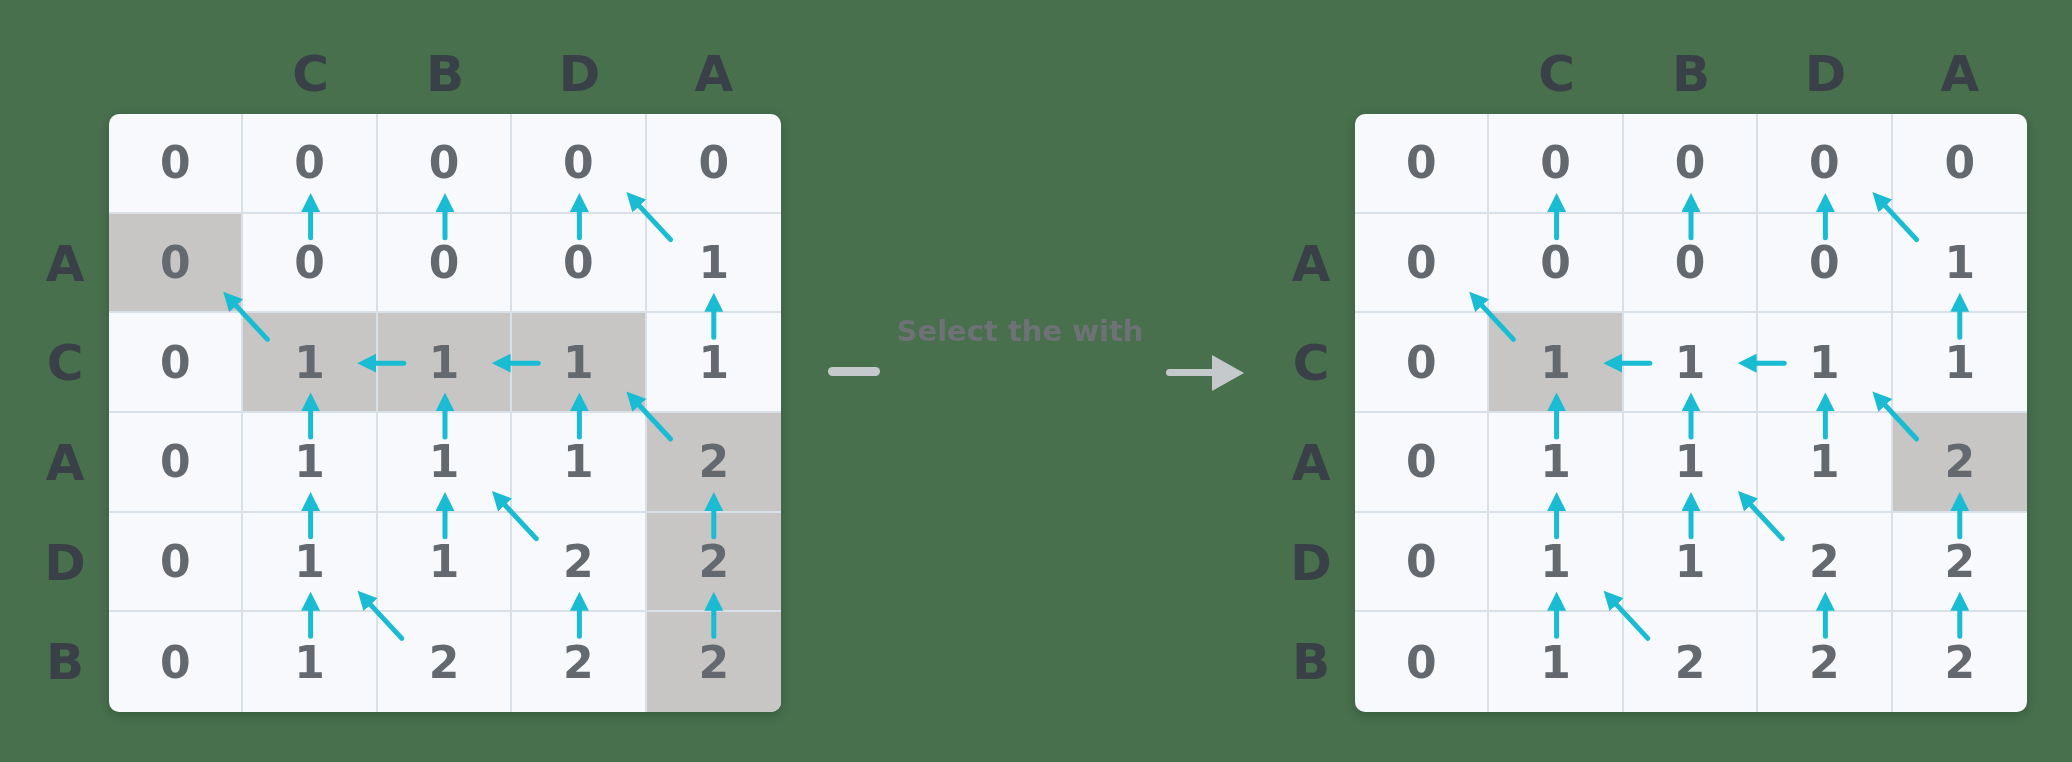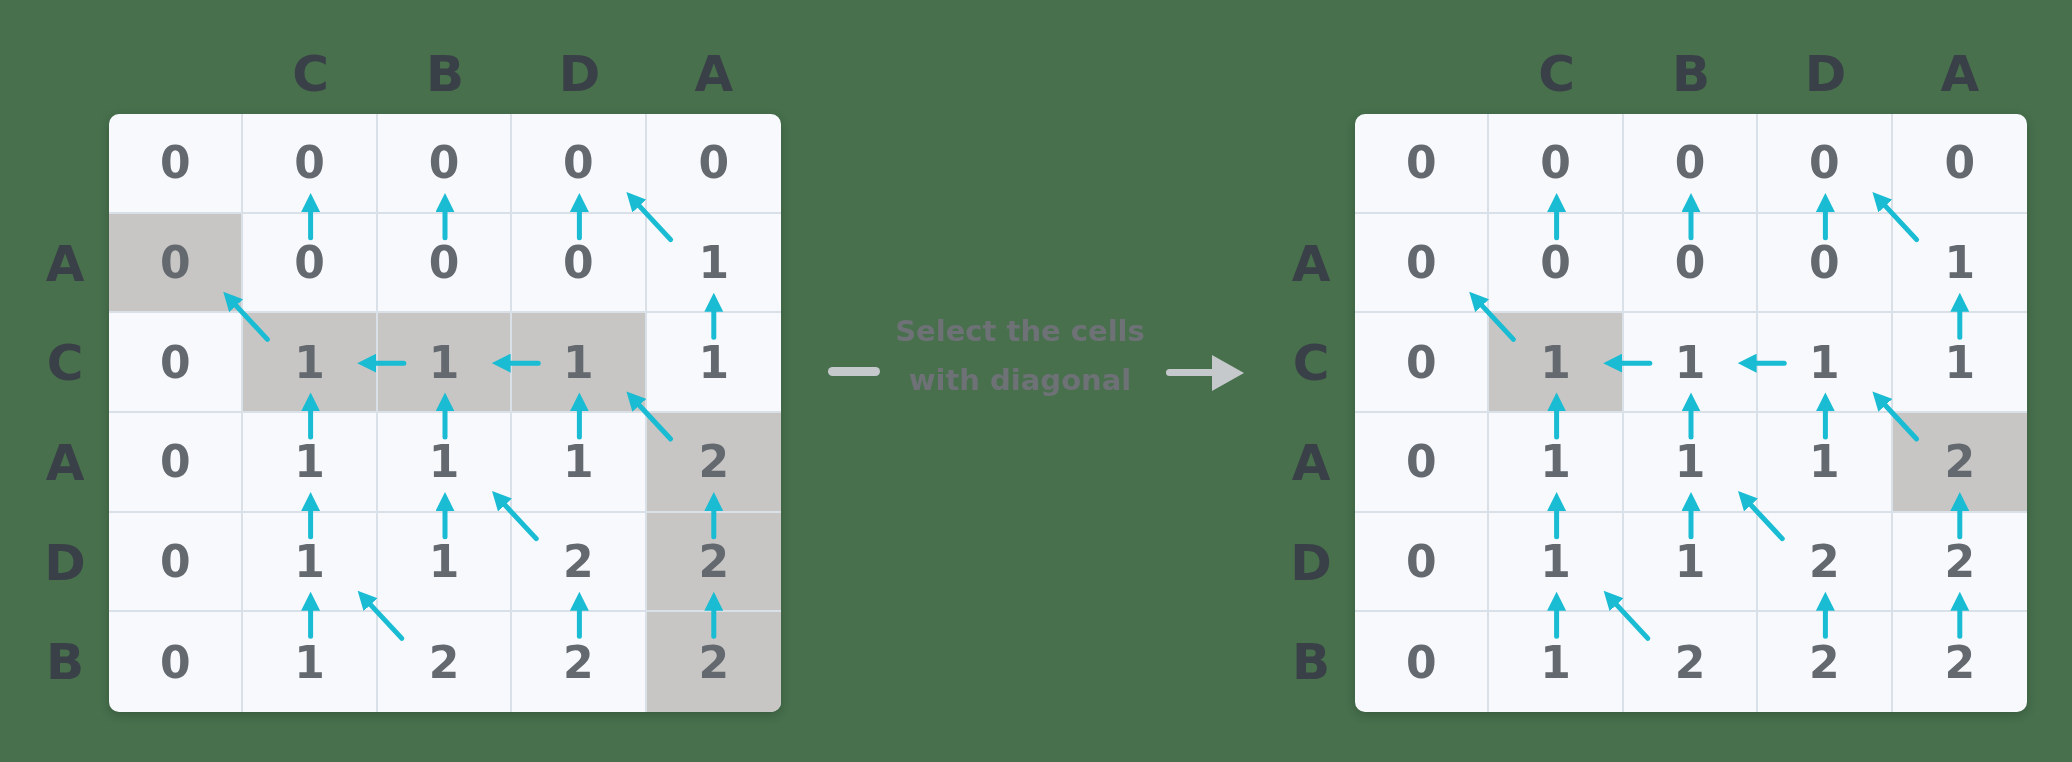--- a/index.html
+++ b/index.html
@@ -116,22 +116,21 @@
         <line x1="201.60000000000002" y1="522.3333333333334" x2="201.60000000000002" y2="485.33333333333337" stroke="#19bcd2" stroke-width="5" stroke-linecap="round" marker-end="url(#ah0)"></line>
         <line x1="292.8" y1="524.3333333333334" x2="253.8" y2="482.33333333333337" stroke="#19bcd2" stroke-width="5" stroke-linecap="round" marker-end="url(#ah0)"></line>
         <line x1="470.40000000000003" y1="522.3333333333334" x2="470.40000000000003" y2="485.33333333333337" stroke="#19bcd2" stroke-width="5" stroke-linecap="round" marker-end="url(#ah0)"></line>
         <line x1="604.8000000000001" y1="522.3333333333334" x2="604.8000000000001" y2="485.33333333333337" stroke="#19bcd2" stroke-width="5" stroke-linecap="round" marker-end="url(#ah0)"></line>
       </svg>
     </div>
 
   <div class="transition">
     <div class="t-dash" style="background: rgb(198, 201, 204);"></div>
     <div class="t-text" style="color: rgb(110, 114, 119);">
-      <div>Select the cells</div>
-      <div>with diagonal</div>
+      <div>Select the with</div>
     </div>
     <div class="t-arrow-line" style="background: rgb(198, 201, 204);"></div>
     <div class="t-arrow-head" style="border-left-color: rgb(198, 201, 204);"></div>
   </div>
 
   <div class="lcs-table" id="table-1" style="left: 1355px;">
     <div class="grid" style="background: rgb(247, 249, 253);">
         <div class="cell" style="border-right-color: rgb(217, 224, 232); border-bottom-color: rgb(217, 224, 232); color: rgb(100, 105, 111);">0</div>
         <div class="cell" style="border-right-color: rgb(217, 224, 232); border-bottom-color: rgb(217, 224, 232); color: rgb(100, 105, 111);">0</div>
         <div class="cell" style="border-right-color: rgb(217, 224, 232); border-bottom-color: rgb(217, 224, 232); color: rgb(100, 105, 111);">0</div>

